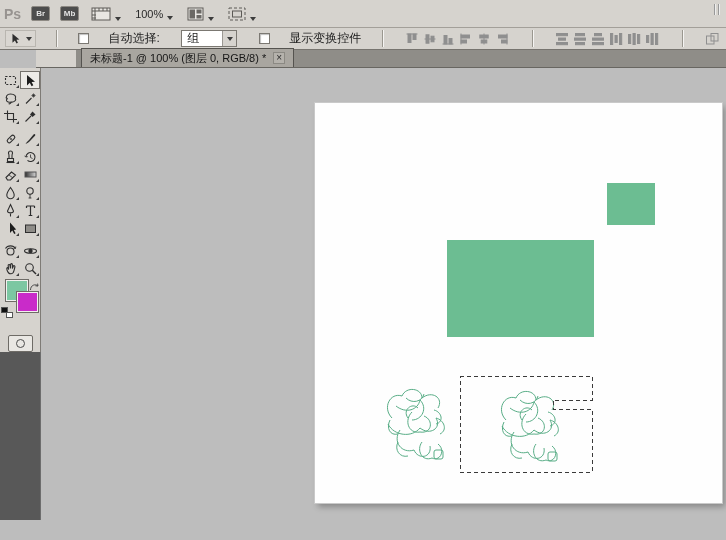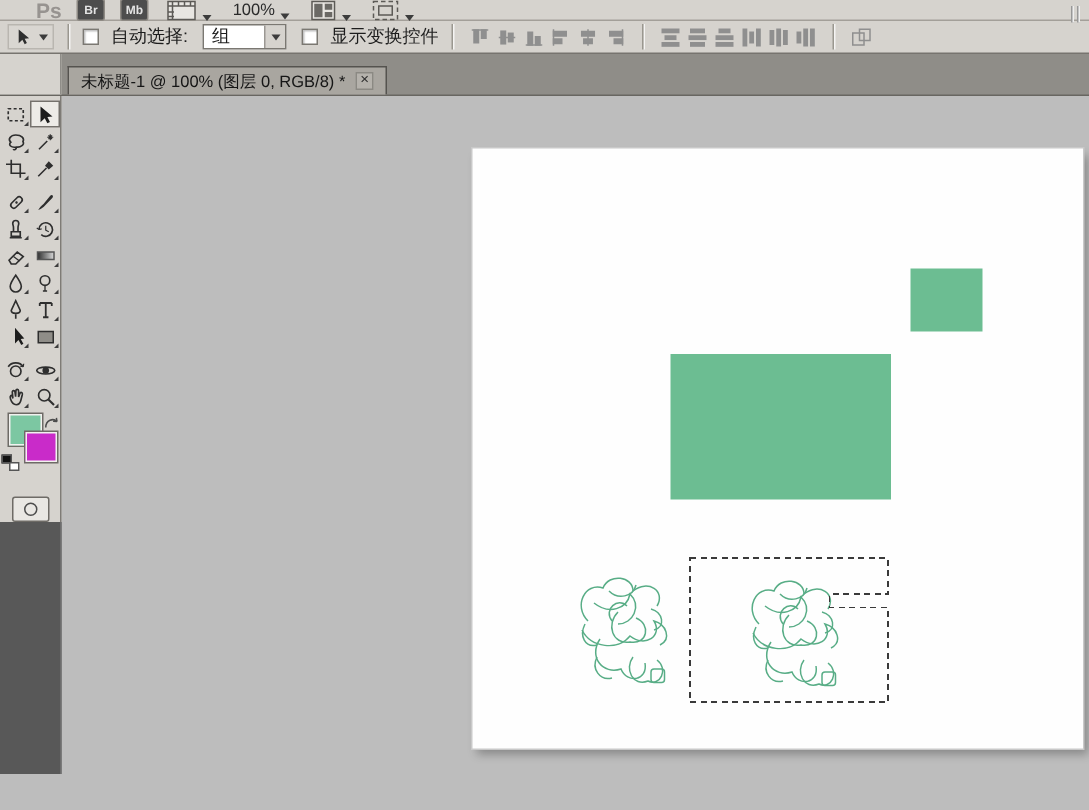--- a/index.html
+++ b/index.html
@@ -6,22 +6,22 @@
   html,body { margin:0; padding:0; }
   body {
     width:726px; height:540px; overflow:hidden;
     font-family:"Liberation Sans", sans-serif;
     background:#bdbdbd;
   }
   .app { position:relative; width:726px; height:540px; }
 
   
   .appbar {
-    height:14px; background:#d6d3ce; border-bottom:1px solid #a39f99;
-    display:flex; align-items:center; gap:10px; padding:0 24px; position:relative;
+    height:28px; background:#d6d3ce; border-bottom:1px solid #a39f99;
+    display:flex; align-items:center; gap:10px; padding:0 4px; position:relative;
   }
   .ps-logo { font-weight:bold; font-size:14px; color:#979390; letter-spacing:0; }
   .chip {
     width:19px; height:15px; background:#4d4d4d; border:1px solid #8e8a84; border-radius:2px;
     color:#e3e3e3; font-size:8px; font-weight:bold; display:flex; align-items:center; justify-content:center;
   }
   .bar-group { display:flex; align-items:flex-end; gap:4px; padding:1px 2px; }
   .caret { width:0; height:0; border-left:3px solid transparent; border-right:3px solid transparent; border-top:4px solid #3c3c3c; }
   .zoom-text { font-size:11px; color:#2a2a2a; }
   .appbar svg { display:block; }
@@ -31,34 +31,34 @@
   
   .menubar {
     height:22px; background:#d6d3ce; border-bottom:1px solid #96938d;
     display:flex; align-items:center; padding:0 4px;
   }
   .menu-item { font-size:12px; color:#141414; padding:2px 9px; cursor:default; white-space:nowrap; }
 
   
   .optionsbar {
     height:22px; background:#d6d3ce; border-bottom:1px solid #77746f;
-    display:flex; align-items:center; padding:0 5px; font-size:12px; color:#1d1d1d; gap:4px;
+    display:flex; align-items:center; padding:0 5px; font-size:12px; color:#1d1d1d; gap:4px;justify-content:space-between;
   }
   .tool-preset { display:flex; align-items:center; gap:4px; padding:1px 3px; border:1px solid #b9b6b0; background:#d9d6d1; }
   .vsep { width:1px; height:17px; background:#9a978f; box-shadow:1px 0 0 rgba(255,255,255,.75); margin:0 5px; flex:0 0 auto; }
   .checkbox { width:11px; height:11px; background:#fff; border:1px solid #7b7872; box-shadow:inset 1px 1px 1px rgba(0,0,0,.25); margin-right:4px; flex:0 0 auto; }
   .opt-label { white-space:nowrap; }
   .select { display:flex; align-items:center; justify-content:space-between; background:#fff; border:1px solid #7b7872; height:17px; width:56px; padding-left:5px; margin:0 6px; }
   .sel-caret-btn { width:14px; height:15px; background:#d6d3ce; border-left:1px solid #9b9893; display:flex; align-items:center; justify-content:center; }
   .opt-icon { width:18px; height:18px; display:flex; align-items:center; justify-content:center; }
   .opt-icon svg { display:block; }
   .icon-group { display:flex; align-items:center; }
 
   
-  .tabrow { height:28px; display:flex; background:#8f8d88; border-bottom:1px solid #686661; }
+  .tabrow { height:18px; display:flex; background:#8f8d88; border-bottom:1px solid #686661;margin-left:36px; }
   .tab-corner { width:41px; height:100%; background:#d6d3ce; border-right:1px solid #8f8d88; }
   .tabstrip { flex:1; display:flex; align-items:flex-end; }
   .doc-tab {
     margin-left:4px; height:19px; background:#a9a6a0; border:1px solid #55534f; border-bottom:none;
     display:flex; align-items:center; gap:7px; padding:0 8px; font-size:11px; color:#161616; white-space:nowrap;
   }
   .tab-close { font-size:10px; line-height:10px; color:#2e2e2e; border:1px solid #8b8983; background:#b5b2ac; padding:0 2px; }
 
   
   .workspace { position:relative; height:452px; }

